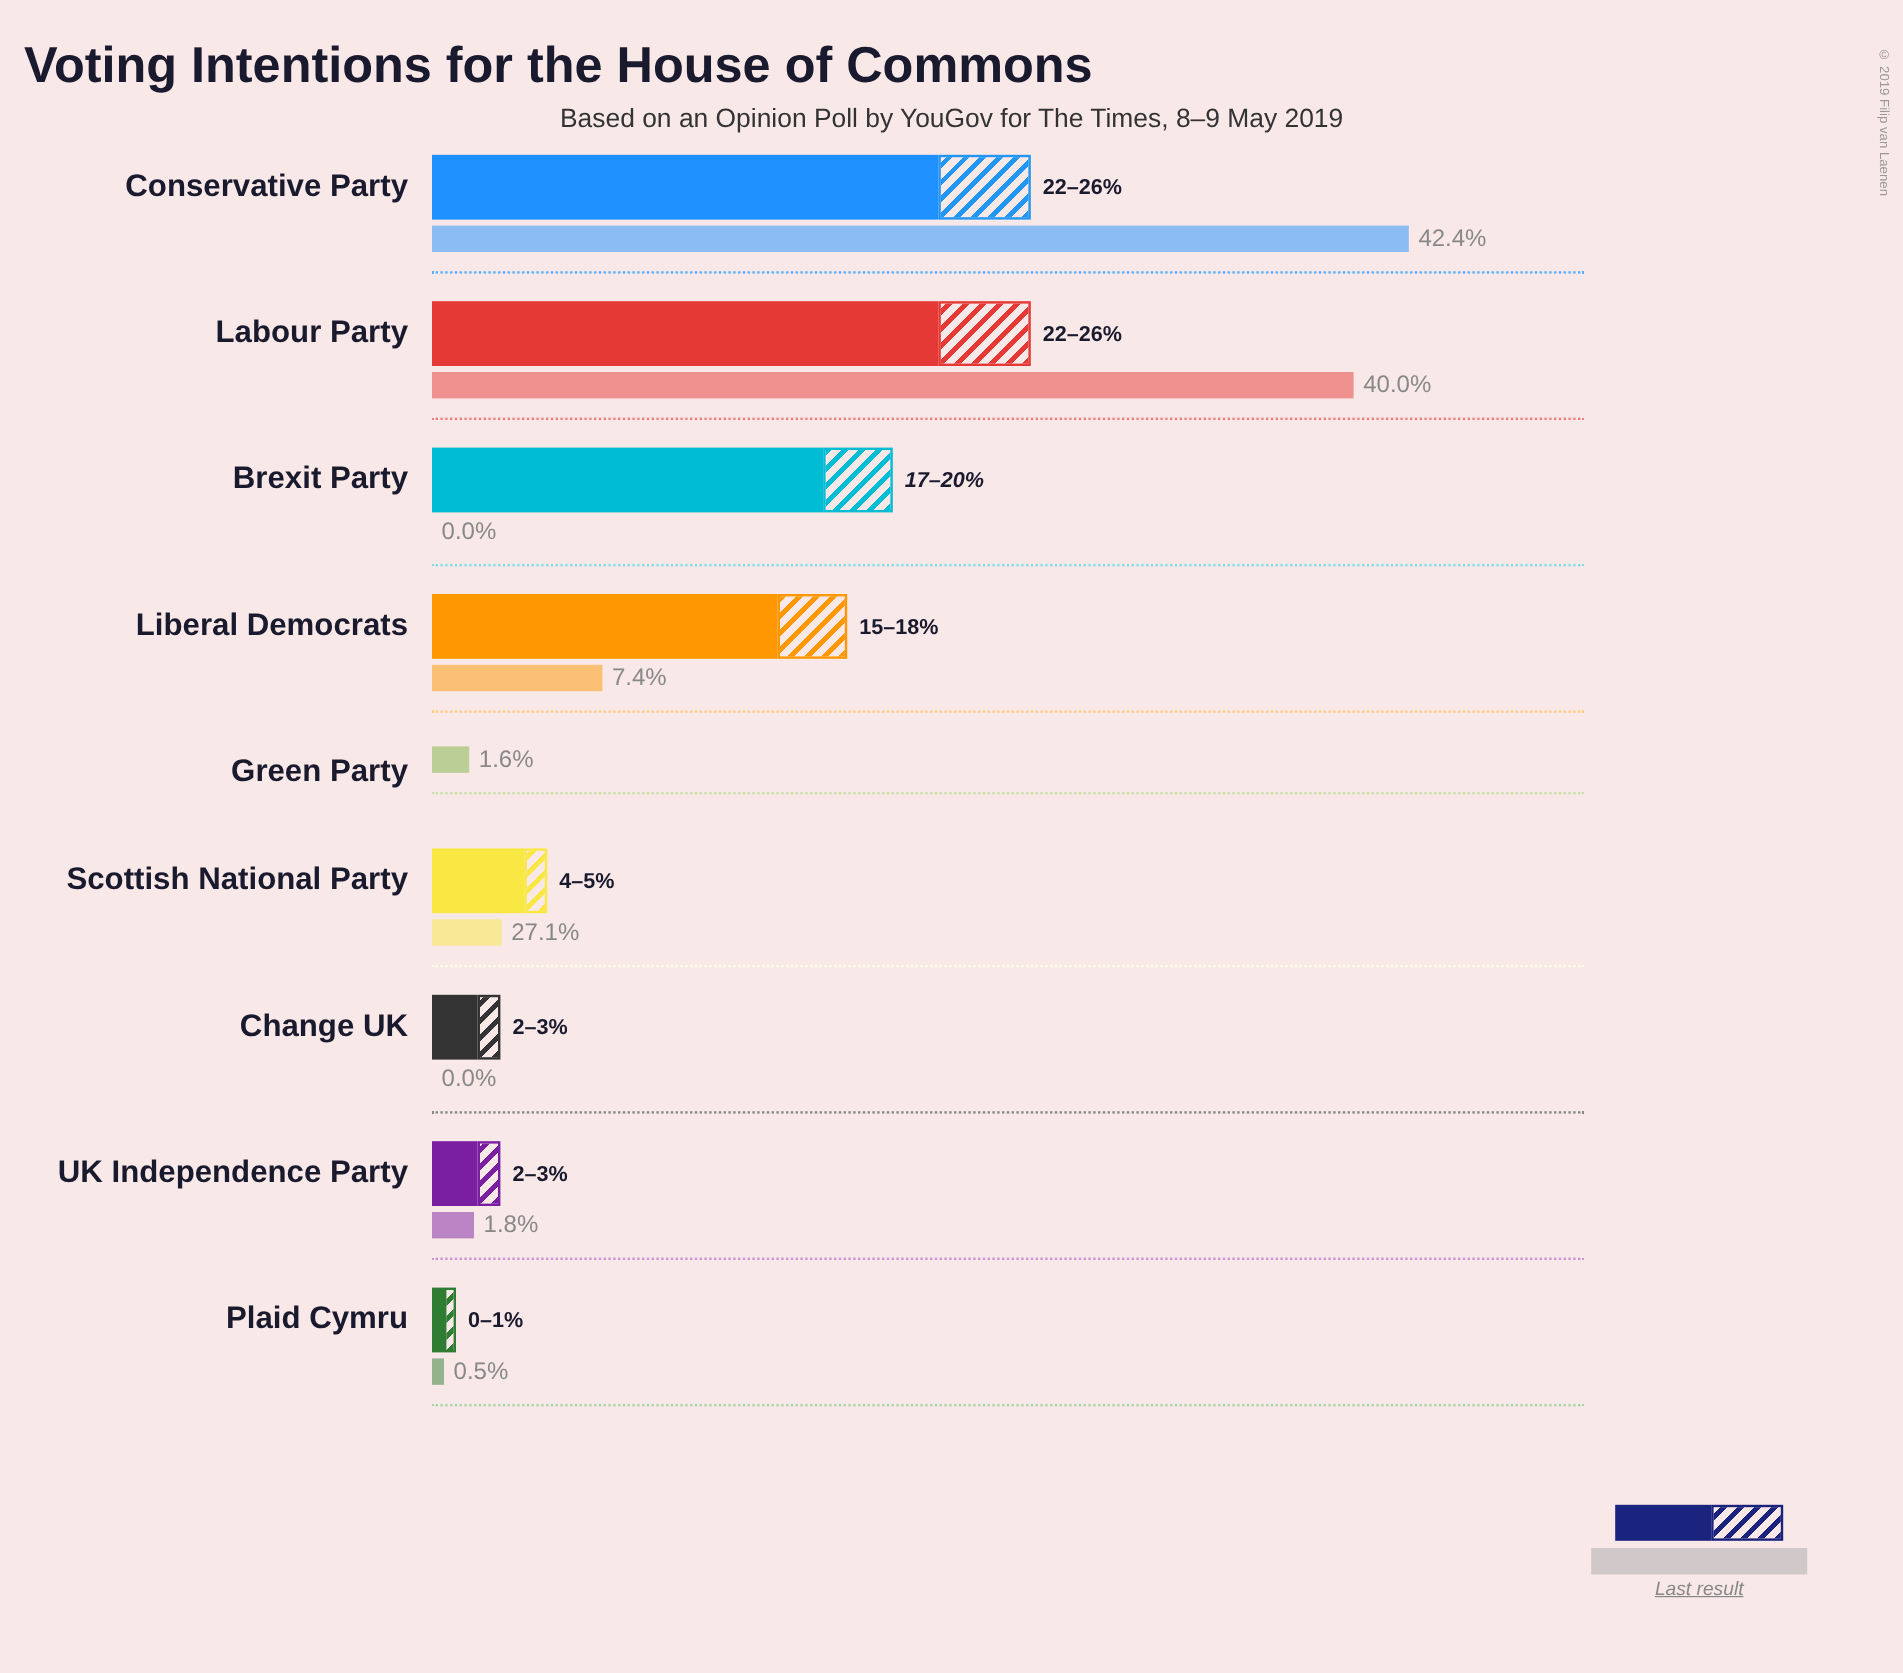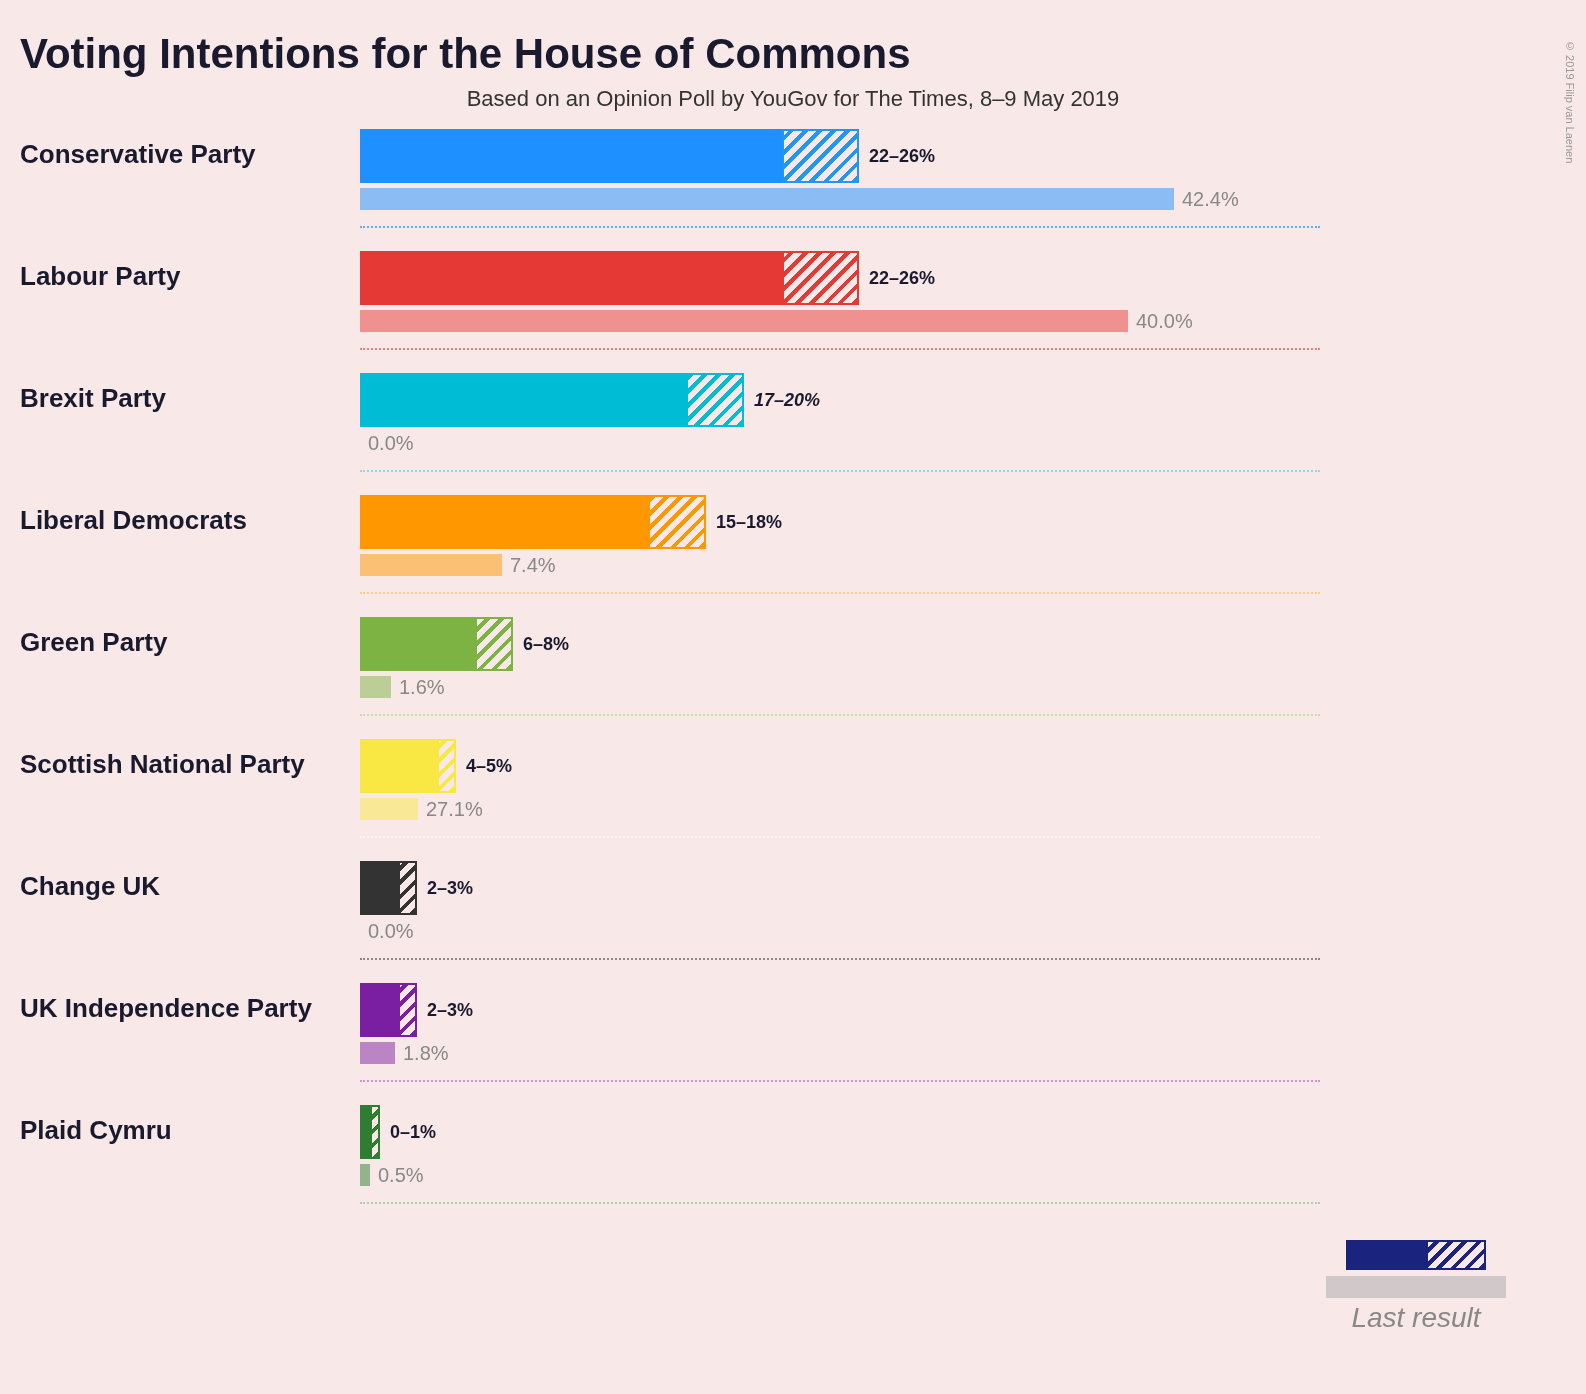--- a/index.html
+++ b/index.html
@@ -40,21 +40,21 @@
       display: flex;
       align-items: flex-start;
       margin-bottom: 10px;
       position: relative;
       min-height: 80px;
     }
     .party-label {
       position: absolute;
       left: -340px;
       width: 330px;
-      text-align: left;
+      text-align: right;
       font-weight: bold;
       font-size: 26px;
       color: #1a1a2e;
       top: 10px;
       padding-right: 10px;
     }
     .bar-group {
       display: flex;
       flex-direction: column;
       width: 100%;
@@ -231,24 +231,25 @@
       background: repeating-linear-gradient(
         -45deg,
         #1a237e,
         #1a237e 4px,
         transparent 4px,
         transparent 10px
       );
       border: 2px solid #1a237e;
     }
     .legend-last-label {
-      font-size: 28px;
+      font-size: 16px;
       color: #888;
       font-style: italic;
       text-align: center;
+      text-decoration: underline;
     }
     .copyright {
       position: absolute;
       top: 40px;
       right: 10px;
       font-size: 11px;
       color: #999;
       writing-mode: vertical-rl;
       text-orientation: mixed;
     }
@@ -327,25 +328,20 @@
             <span class="last-result-label">7.4%</span>
           </div>
           <div class="dotted-line-row">
             <div class="dotted-line" style="width: 960px; border-color: rgb(255, 204, 128);"></div>
           </div>
         </div>
       </div>
       <div class="party-row">
         <div class="party-label">Green Party</div>
         <div class="bar-group">
-          <div class="bar-row">
-            <div class="bar-solid" style="width: 115px; background: rgb(124, 179, 66);"></div>
-            <div class="bar-hatch hatch-green" style="width: 38px;"></div>
-            <span class="bar-label" style="color: rgb(26, 26, 46);">6–8%</span>
-          </div>
           <div class="last-result-row">
             <div class="last-result-bar" style="width: 31px; background: rgb(124, 179, 66);"></div>
             <span class="last-result-label">1.6%</span>
           </div>
           <div class="dotted-line-row">
             <div class="dotted-line" style="width: 960px; border-color: rgb(197, 225, 165);"></div>
           </div>
         </div>
       </div>
       <div class="party-row">

